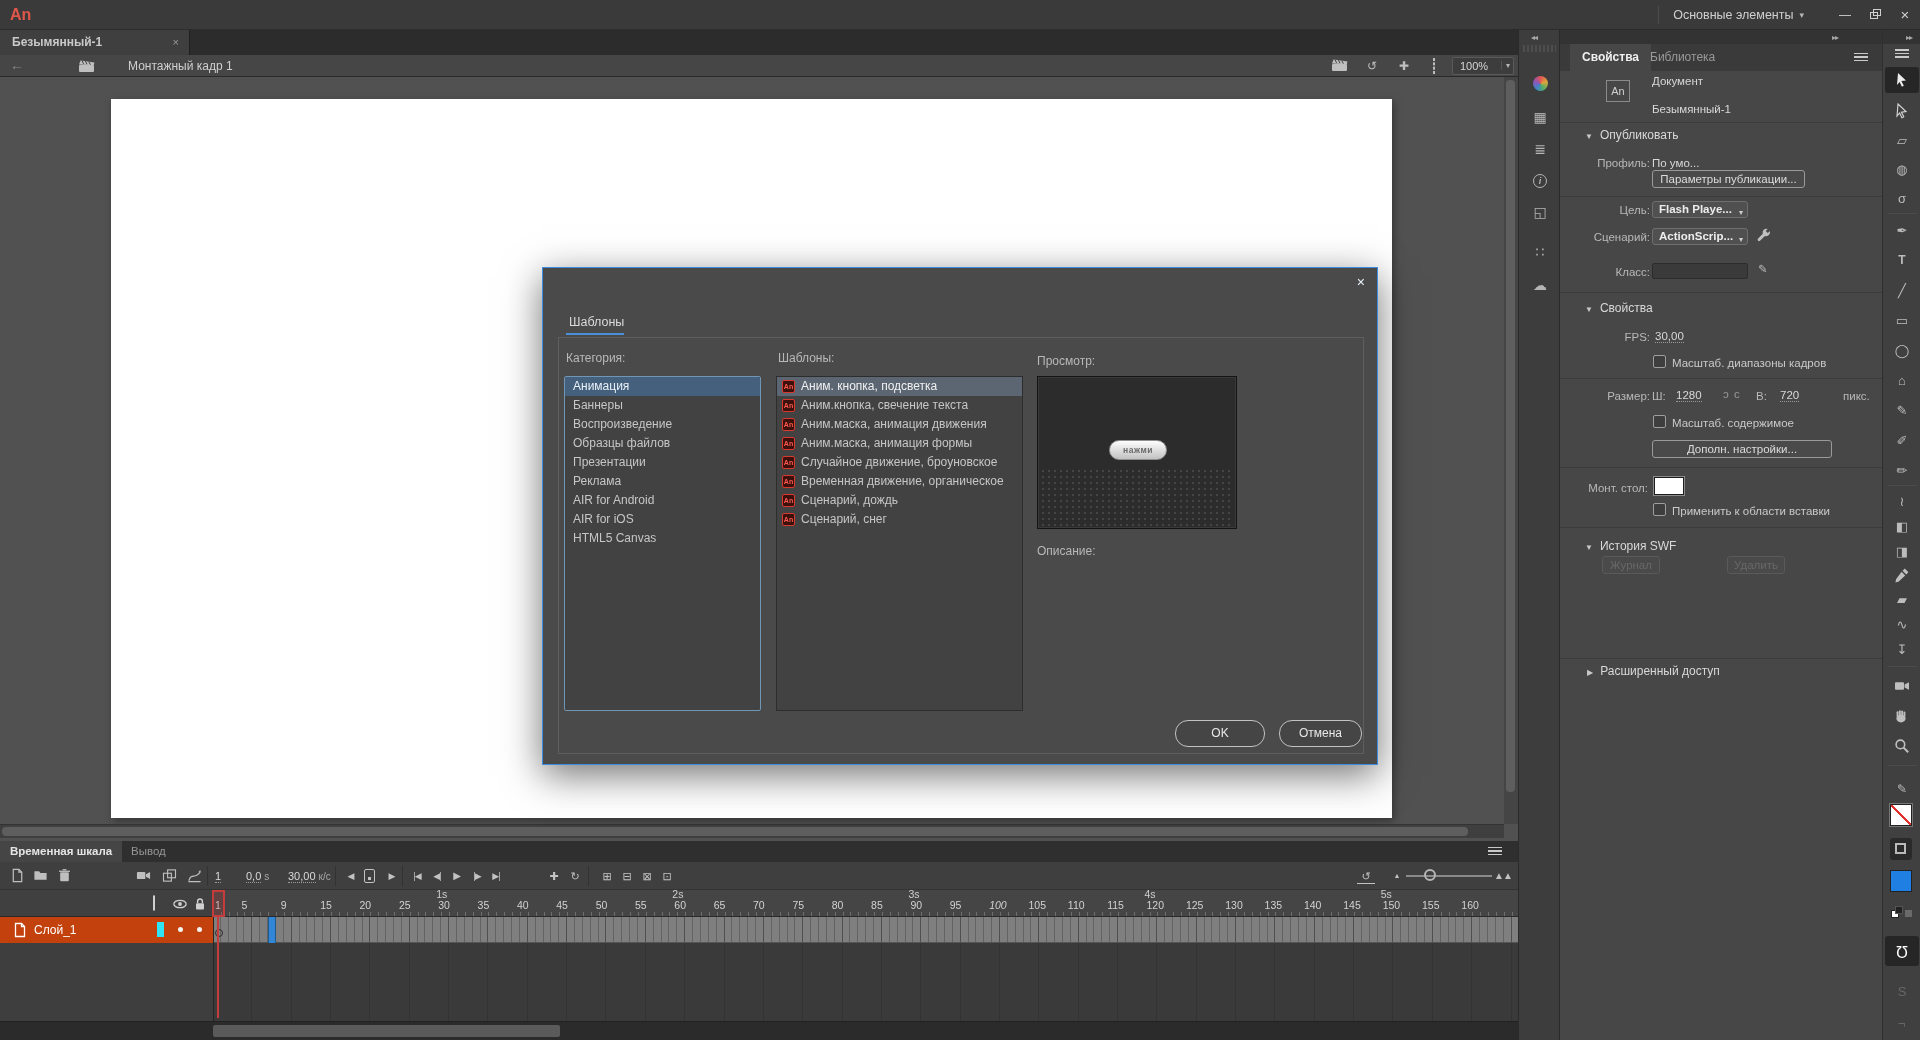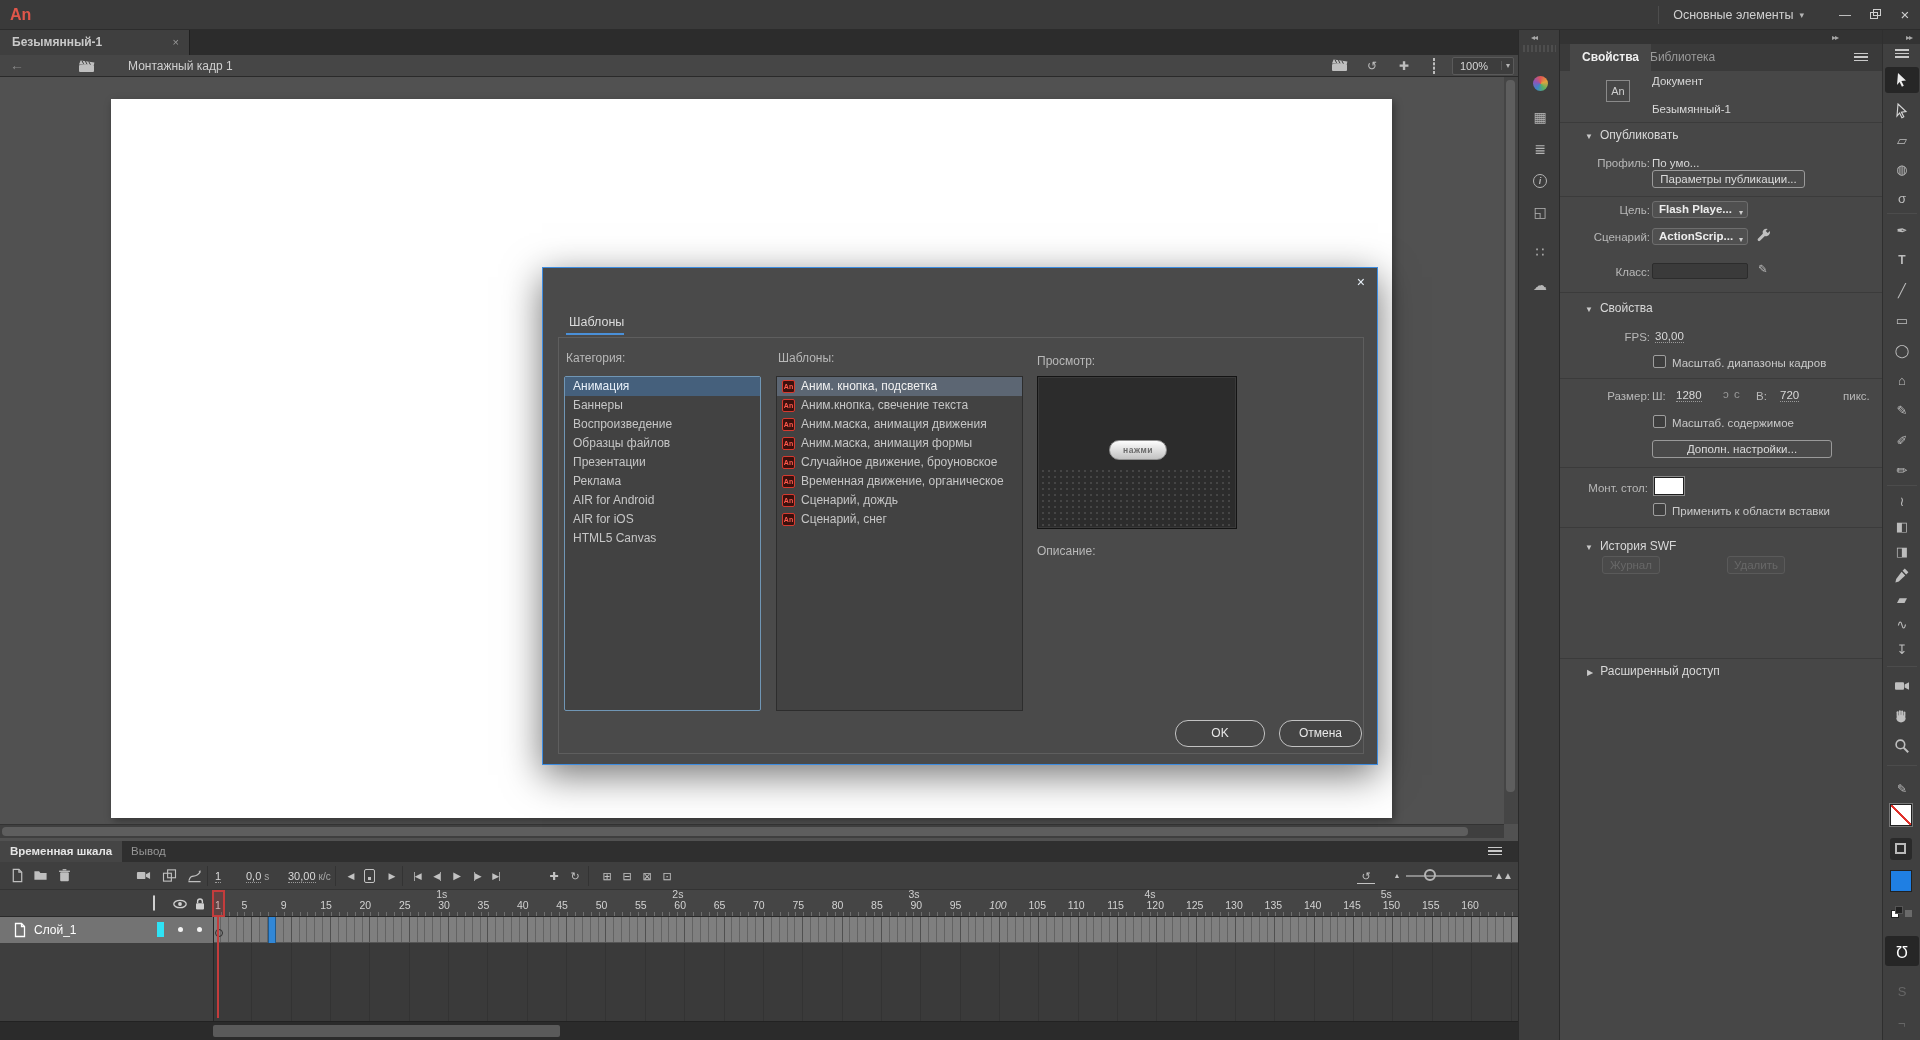--- a/index.html
+++ b/index.html
@@ -133,21 +133,21 @@
 .tl-knob{position:absolute;top:7px;width:12px;height:12px;border:2px solid #b5b5b5;border-radius:50%}
 .resetzoom{border-bottom:1px solid #c2c2c2}
 
 .tl-header-left{position:absolute;left:0;top:49px;width:213px;height:27px;background:#404040;border-bottom:1px solid #2a2a2a}
 .hd-ico{position:absolute;top:6px;width:16px;height:16px}
 .outline-col{width:7px;height:14px;border:1.5px solid #cfcfcf;border-radius:3px;margin:1px auto}
 .ruler{position:absolute;left:213px;top:49px;right:0;height:27px;background:#454545;border-bottom:1px solid #2a2a2a;overflow:hidden}
 .ruler-num{position:absolute;top:9px;color:#d2d2d2;font-size:10.5px}
 .ruler-sec{position:absolute;top:-2px;color:#cfcfcf;font-size:10.5px}
 .ruler-ticks{position:absolute;left:0;bottom:0;width:100%;height:4px;background:repeating-linear-gradient(90deg,#6e6e6e 0 1px,transparent 1px 7.87px)}
-.layer-row{position:absolute;left:0;top:76px;width:213px;height:26px;background:#737373;color:#fff}
+.layer-row{position:absolute;left:0;top:76px;width:213px;height:26px;background:#c2410c;color:#fff}
 .layer-row .lname{position:absolute;left:34px;top:6px;font-size:12px}
 .layer-color{position:absolute;left:157px;top:5px;width:7px;height:15px;background:#2fe3f5}
 .ldot{position:absolute;top:10px;width:5px;height:5px;border-radius:50%;background:#f2f2f2}
 .frames-row{position:absolute;left:213px;top:76px;right:0;height:26px;background:#7f7f7f;background-image:repeating-linear-gradient(90deg,transparent 0 6.87px,rgba(0,0,0,.22) 6.87px 7.87px),repeating-linear-gradient(90deg,transparent 0 38.35px,rgba(0,0,0,.2) 38.35px 39.35px);border-bottom:1px solid #555}
 .kf-empty{position:absolute;left:215px;top:88px;width:8px;height:8px;border:1.5px solid #2e2e2e;border-radius:50%;z-index:3}
 .kf-cell{position:absolute;top:76px;width:8px;height:26px;background:#3187d6;border-left:1px solid rgba(0,0,0,.35);border-right:1px solid rgba(0,0,0,.35);z-index:2}
 .tl-below{position:absolute;left:213px;top:102px;right:0;height:78px;background:#3a3a3a;background-image:repeating-linear-gradient(90deg,transparent 0 38.35px,rgba(0,0,0,.12) 38.35px 39.35px)}
 .tl-below-left{position:absolute;left:0;top:102px;width:213px;height:78px;background:#3e3e3e}
 .col-sep{position:absolute;left:213px;top:49px;width:1px;height:131px;background:#262626;z-index:4}
 .playhead-marker{position:absolute;left:212px;top:49px;width:13px;height:27px;border:2px solid #c43c3c;background:rgba(196,60,60,.22);z-index:5}

